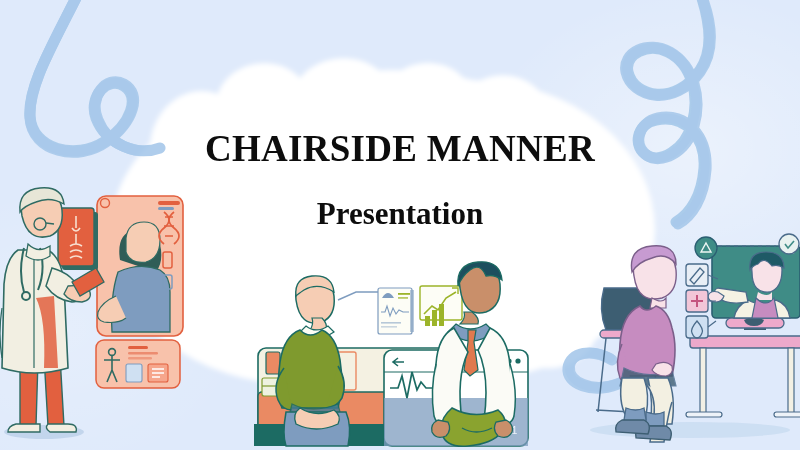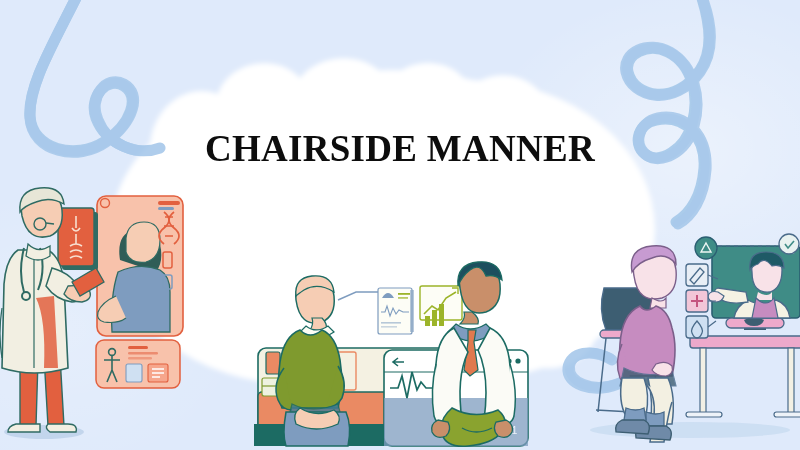--- a/index.html
+++ b/index.html
@@ -388,17 +388,18 @@
         <path d="M626 408 q10 4 18 0 l2 12 q-12 6 -22 0 z" fill="#7e9cbf" stroke="#4a6b8a" stroke-width="1.3"></path>
         <path d="M622 420 q-8 4 -6 12 l32 2 q4 -10 -4 -14 z" fill="#6f8aa8" stroke="#3d5e72" stroke-width="1.3"></path>
       </g>
     </g>
   </svg>
 
   <div class="text-layer">
     <div class="title-block">
       <h1 class="slide-title">CHAIRSIDE MANNER</h1>
       <p class="subtitle">
+        <span class="subtitle-line">Presentation</span>
       </p>
     </div>
   </div>
 
 </div>
 
 </body></html>

